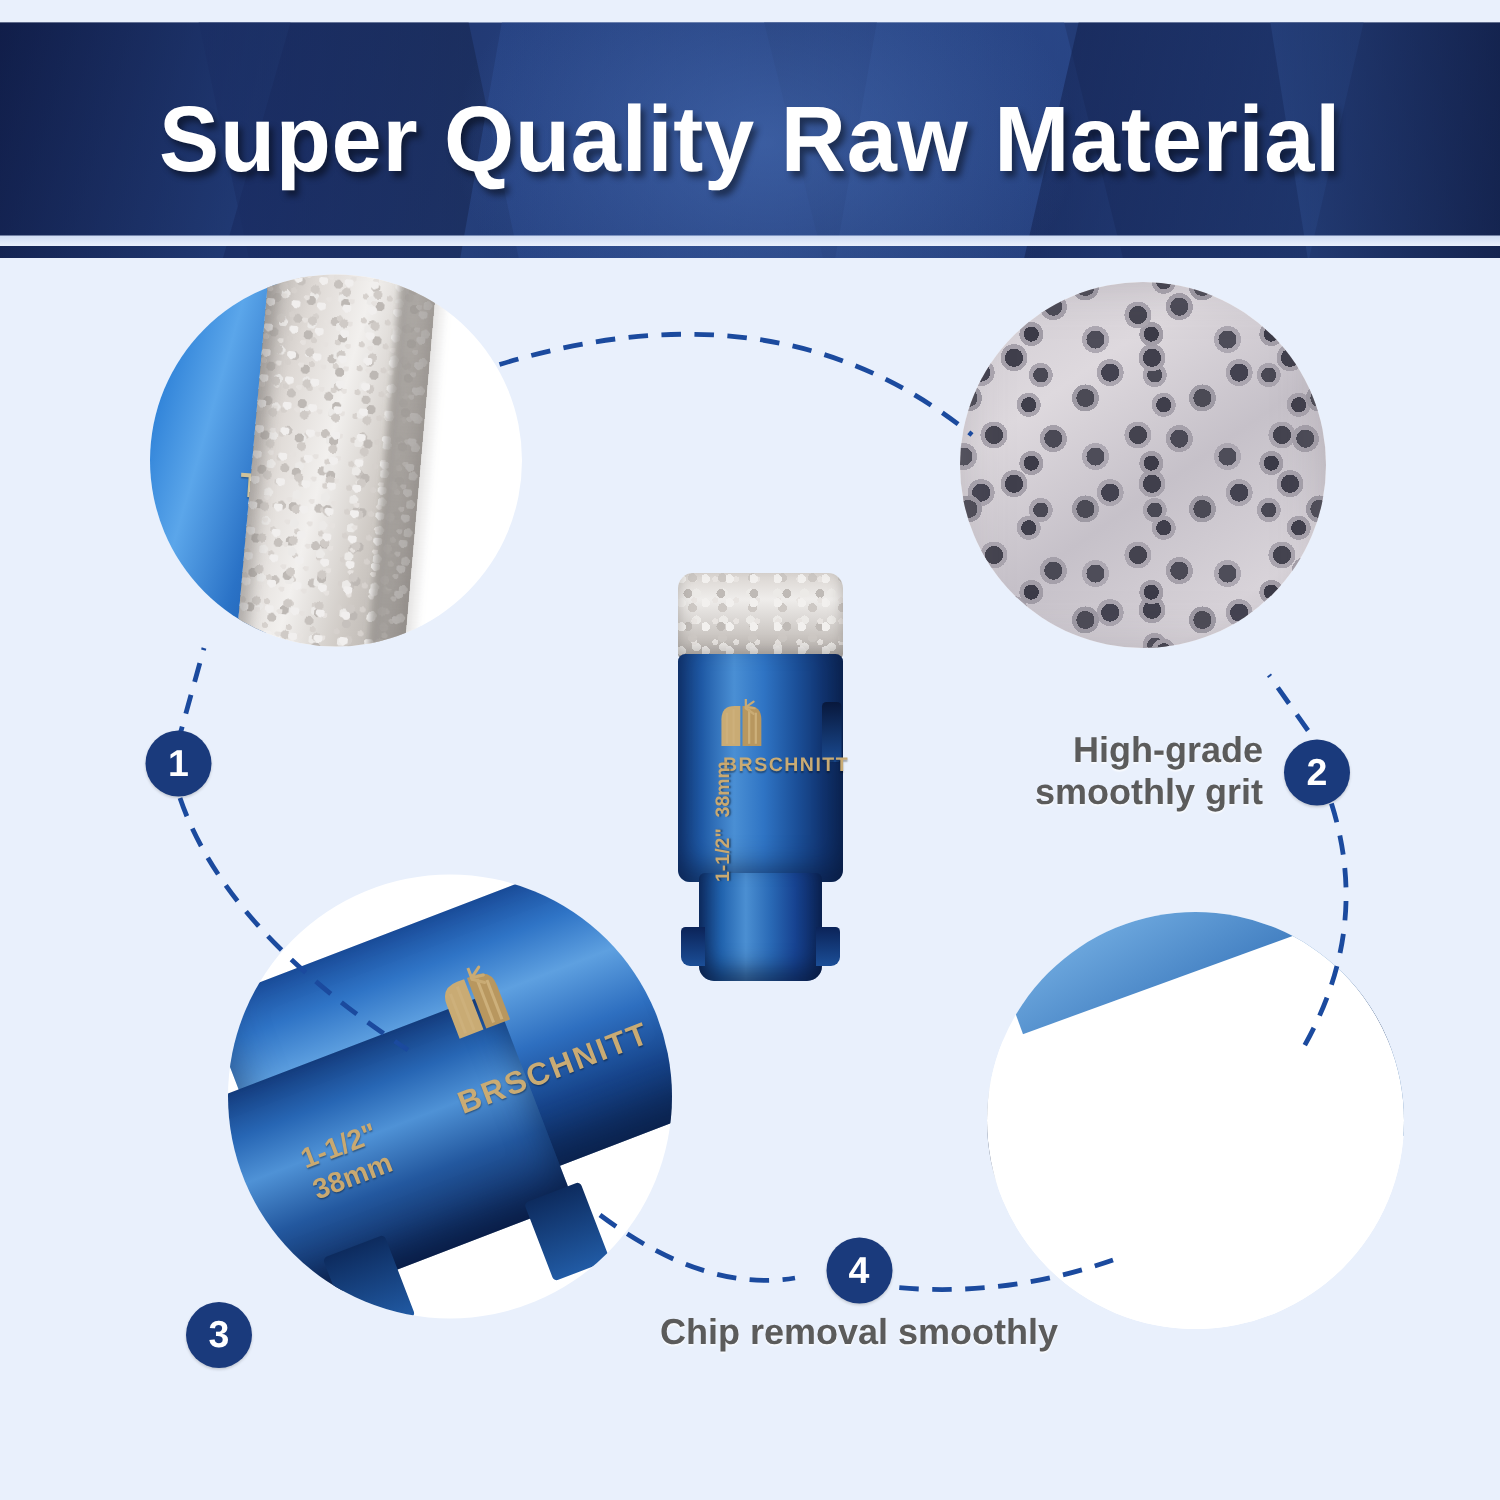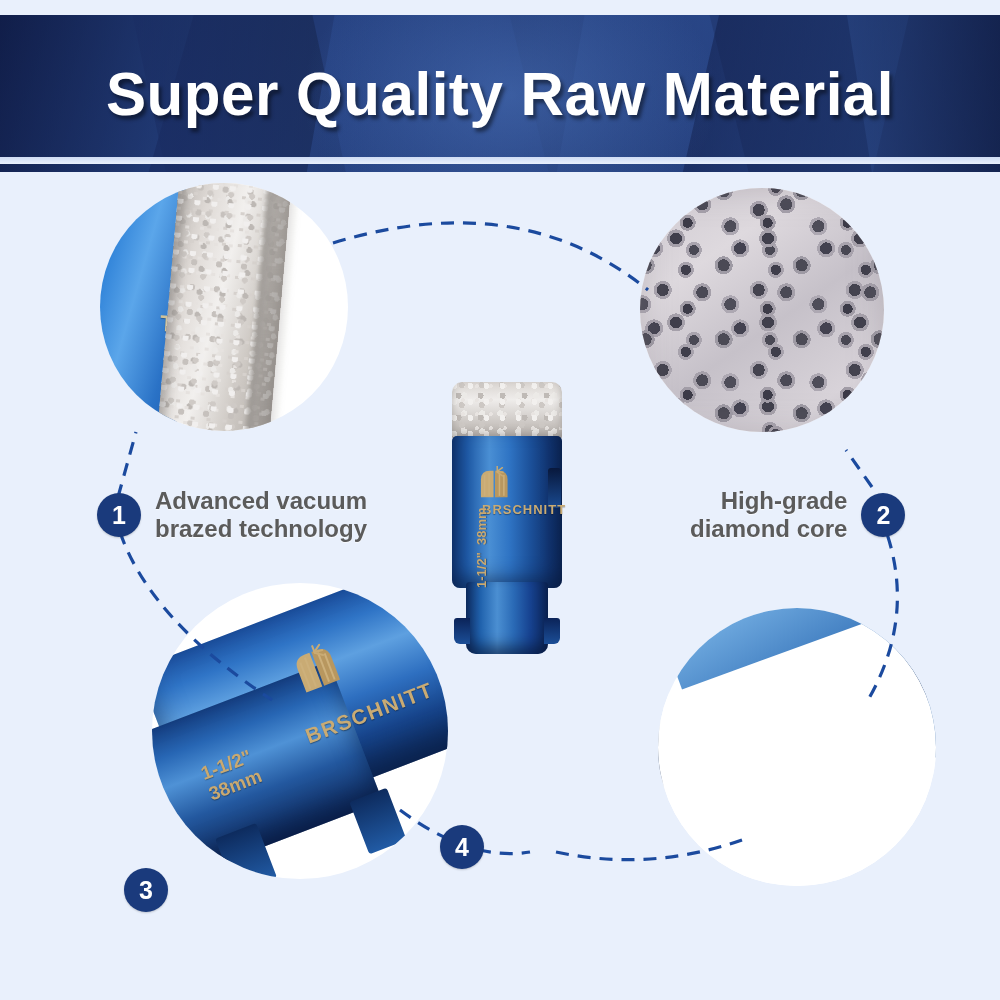--- a/index.html
+++ b/index.html
@@ -418,31 +418,30 @@
       <path d="M120,532 Q150,620 272,700"></path>
       <path d="M880,515 Q920,610 868,700"></path>
       <path d="M872,487 L846,450"></path>
       <path d="M400,810 Q470,862 530,852"></path>
       <path d="M556,852 Q650,872 742,840"></path>
     </g>
   </svg>
 
   <div class="callout" id="callout-1">
     <div class="num">1</div>
-    <div class="ctext">Advanced vacuum
-brazed technology</div>
   </div>
 
   <div class="callout" id="callout-2">
     <div class="num">2</div>
     <div class="ctext">High-grade
-diamond core</div>
+smoothly grit</div>
   </div>
 
   <div class="callout" id="callout-3">
     <div class="num">3</div>
   </div>
 
   <div class="callout" id="callout-4">
     <div class="num">4</div>
+    <div class="ctext">Chip removal smoothly</div>
   </div>
 
 </div>
 
 </body></html>

